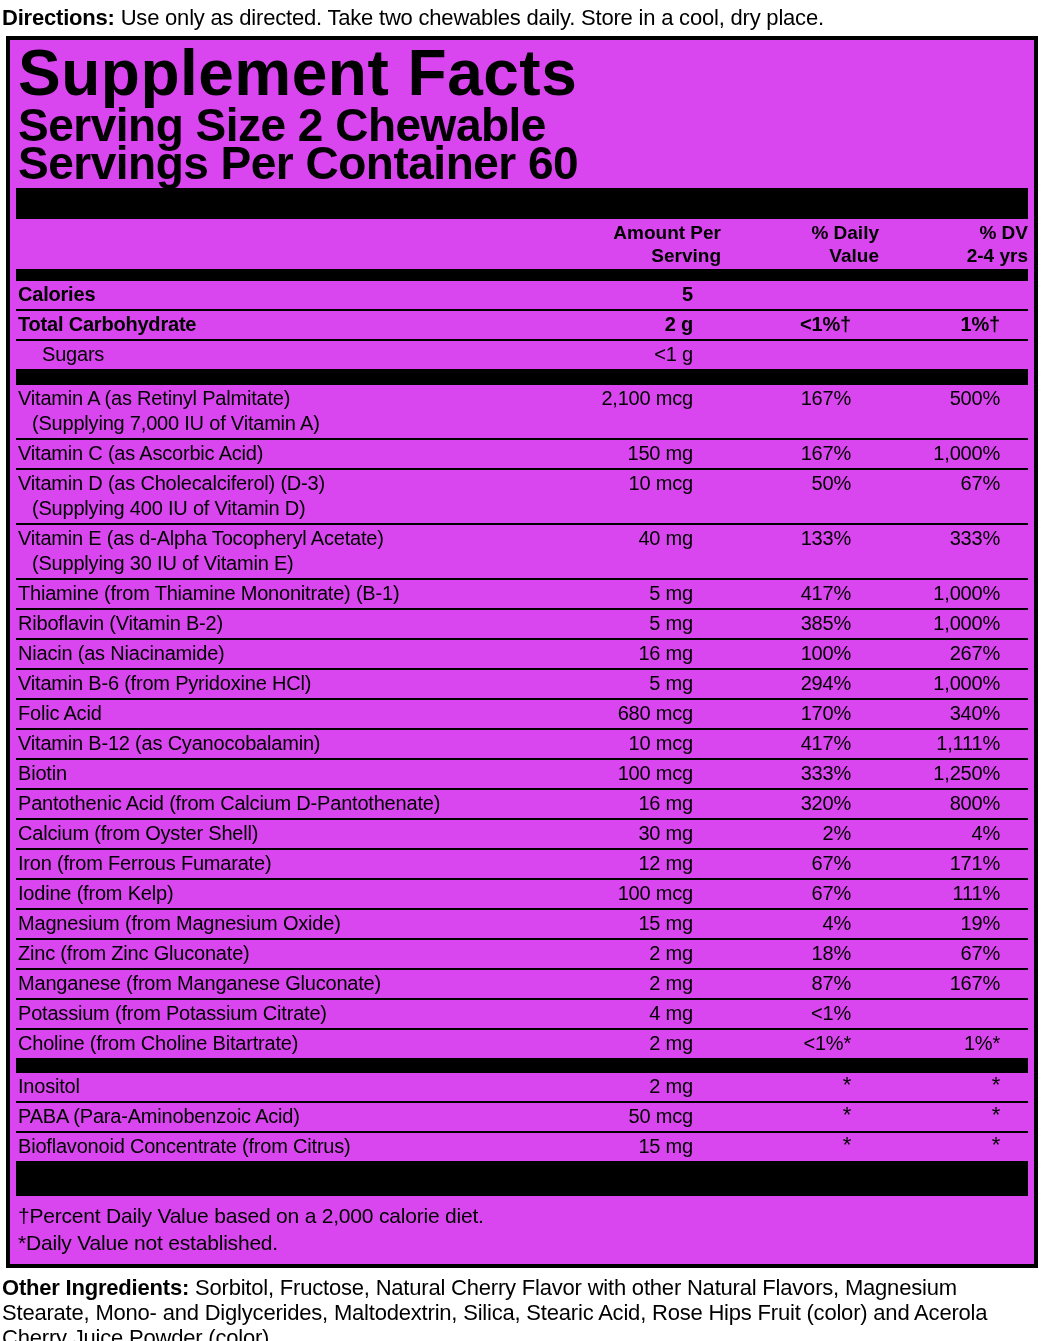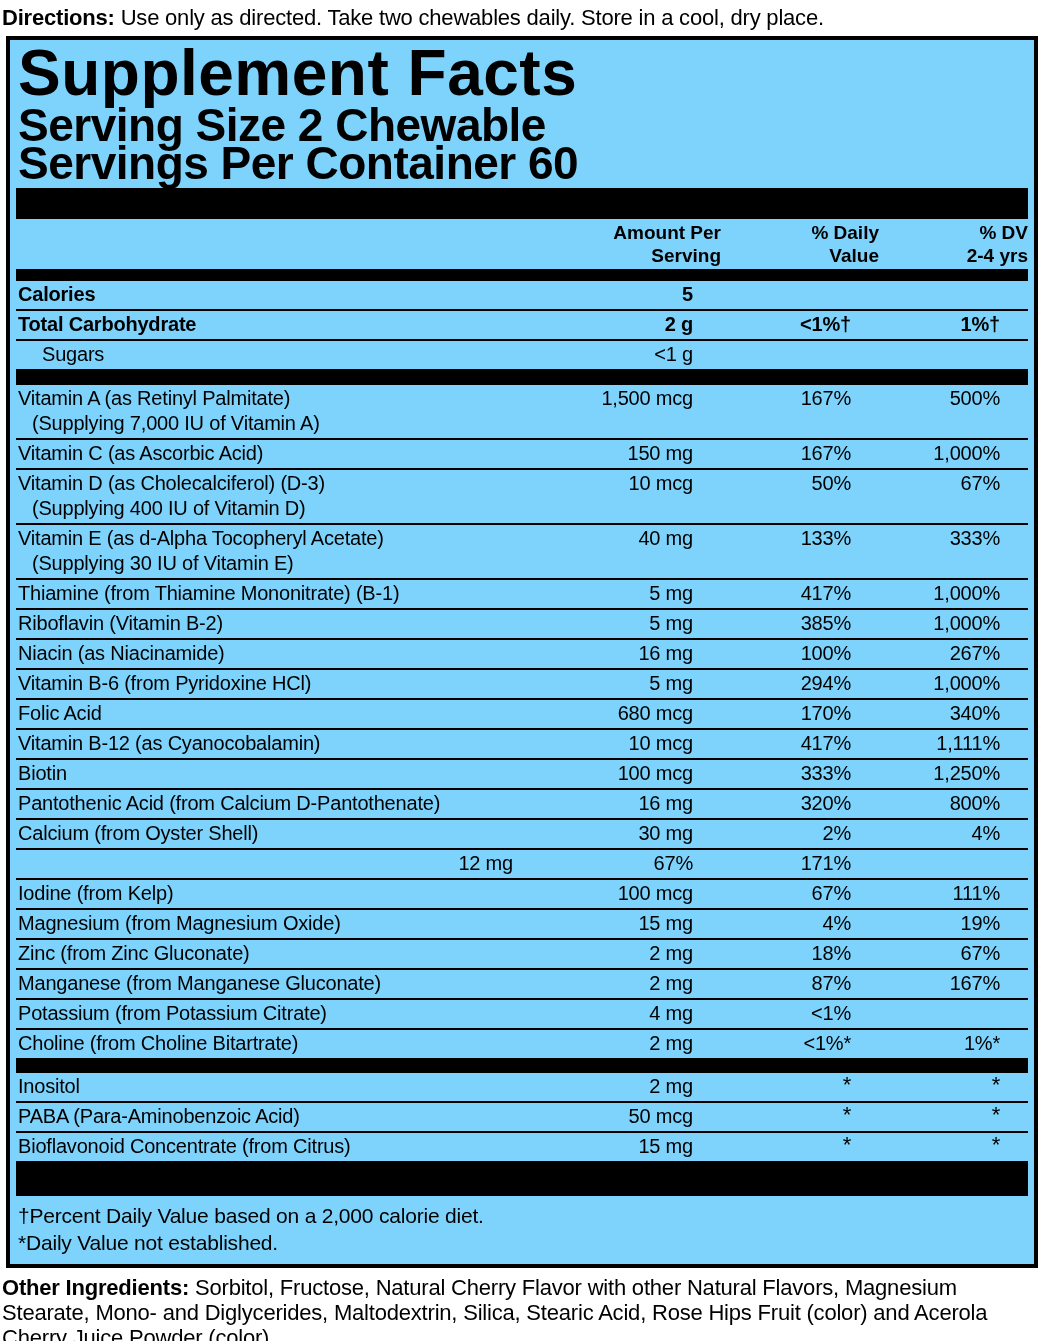--- a/index.html
+++ b/index.html
@@ -15,21 +15,21 @@
   .directions {
     margin: 5px 0 0 2px;
     font-size: 22px; line-height: 26px;
     letter-spacing: -0.2px;
   }
 
   .box {
     margin: 5px 6px 0 6px;
     border: 4px solid #000;
     padding: 2px 6px 8px 6px;
-    background: #7dd3fc;
+    background: #d946ef;
   }
 
   .title {
     font-size: 64px; font-weight: bold;
     line-height: 58px; letter-spacing: 0.5px;
     margin: 2px 0 4px 2px;
     white-space: nowrap;
   }
   .serving {
     font-size: 46px; font-weight: bold;
@@ -134,21 +134,21 @@
         </div>
         <div class="grid4 frow nodiv">
           <div class="cell name indent">Sugars</div>
           <div class="cell num">&lt;1 g</div>
           <div class="cell num"></div>
           <div class="cell num"></div>
         </div>
         <div class="bar bar-md"></div>
         <div class="grid4 frow">
           <div class="cell name">Vitamin A (as Retinyl Palmitate)<div class="subline">(Supplying 7,000 IU of Vitamin A)</div></div>
-          <div class="cell num">1,500 mcg</div>
+          <div class="cell num">2,100 mcg</div>
           <div class="cell num">167%</div>
           <div class="cell num">500%</div>
         </div>
         <div class="grid4 frow">
           <div class="cell name">Vitamin C (as Ascorbic Acid)</div>
           <div class="cell num">150 mg</div>
           <div class="cell num">167%</div>
           <div class="cell num">1,000%</div>
         </div>
         <div class="grid4 frow">
@@ -211,20 +211,21 @@
           <div class="cell num">320%</div>
           <div class="cell num">800%</div>
         </div>
         <div class="grid4 frow">
           <div class="cell name">Calcium (from Oyster Shell)</div>
           <div class="cell num">30 mg</div>
           <div class="cell num">2%</div>
           <div class="cell num">4%</div>
         </div>
         <div class="grid4 frow">
+          <div class="cell name">Iron (from Ferrous Fumarate)</div>
           <div class="cell num">12 mg</div>
           <div class="cell num">67%</div>
           <div class="cell num">171%</div>
         </div>
         <div class="grid4 frow">
           <div class="cell name">Iodine (from Kelp)</div>
           <div class="cell num">100 mcg</div>
           <div class="cell num">67%</div>
           <div class="cell num">111%</div>
         </div>

